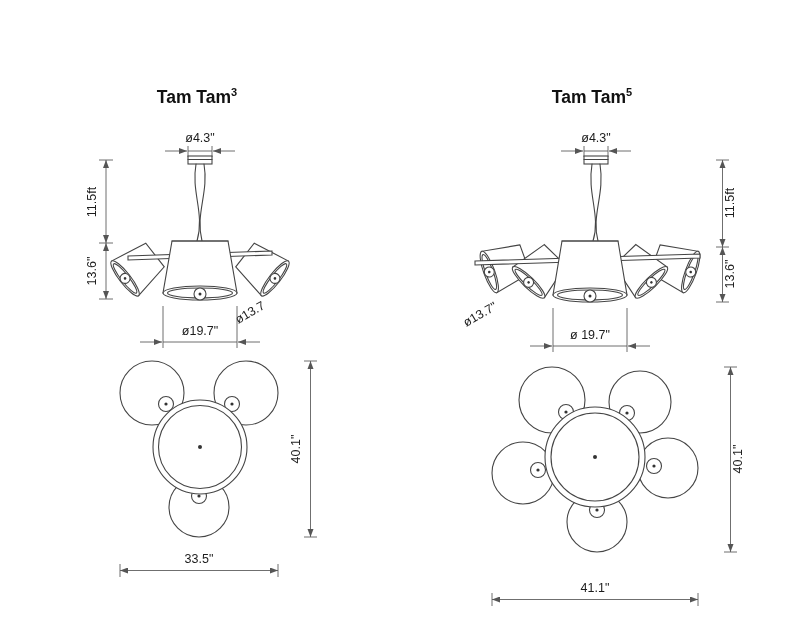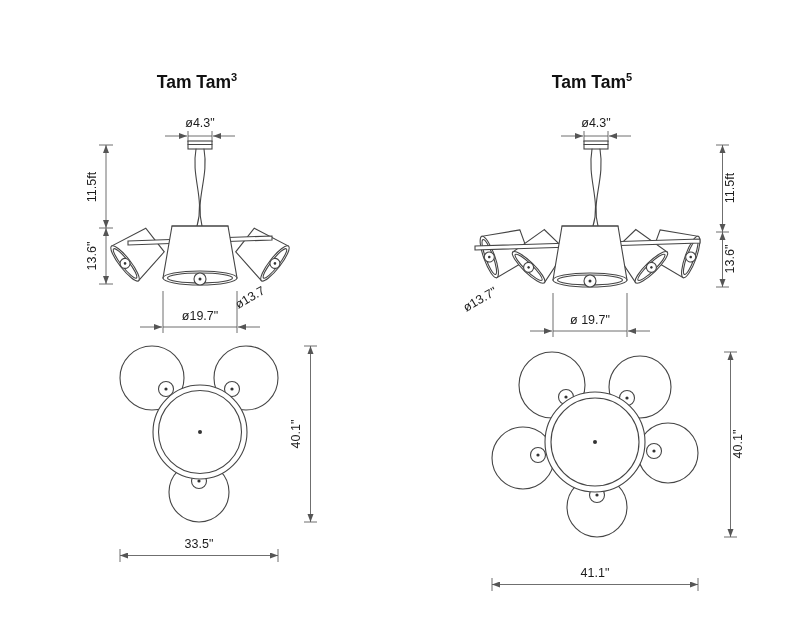--- a/index.html
+++ b/index.html
@@ -1,18 +1,18 @@
 <!DOCTYPE html>
 <html><head>
 <meta charset="utf-8">
 <style>
   html,body{margin:0;padding:0;background:#fff}
   .canvas{position:relative;width:800px;height:640px;background:#ffffff;
           font-family:"Liberation Sans",sans-serif;overflow:hidden}
-  .panel{position:absolute;top:0;width:400px;height:456px}
+  .panel{position:absolute;top:15px;width:400px;height:456px}
   #panel-tamtam3{left:0}
   #panel-tamtam5{left:400px}
   .panel svg{position:absolute;left:0;top:0}
   .ln{fill:none;stroke:#454545;stroke-width:1.1;stroke-linecap:round}
   .fw{fill:#ffffff;stroke:#454545;stroke-width:1.1}
   .dim{fill:none;stroke:#5f5f5f;stroke-width:0.9}
   .t{font-family:"Liberation Sans",sans-serif;font-size:12.5px;fill:#1c1c1c}
   .title{font-family:"Liberation Sans",sans-serif;font-size:17.5px;font-weight:bold;fill:#111}
   .sup{font-size:11px;font-weight:bold}
   .dot{fill:#333;stroke:none}

